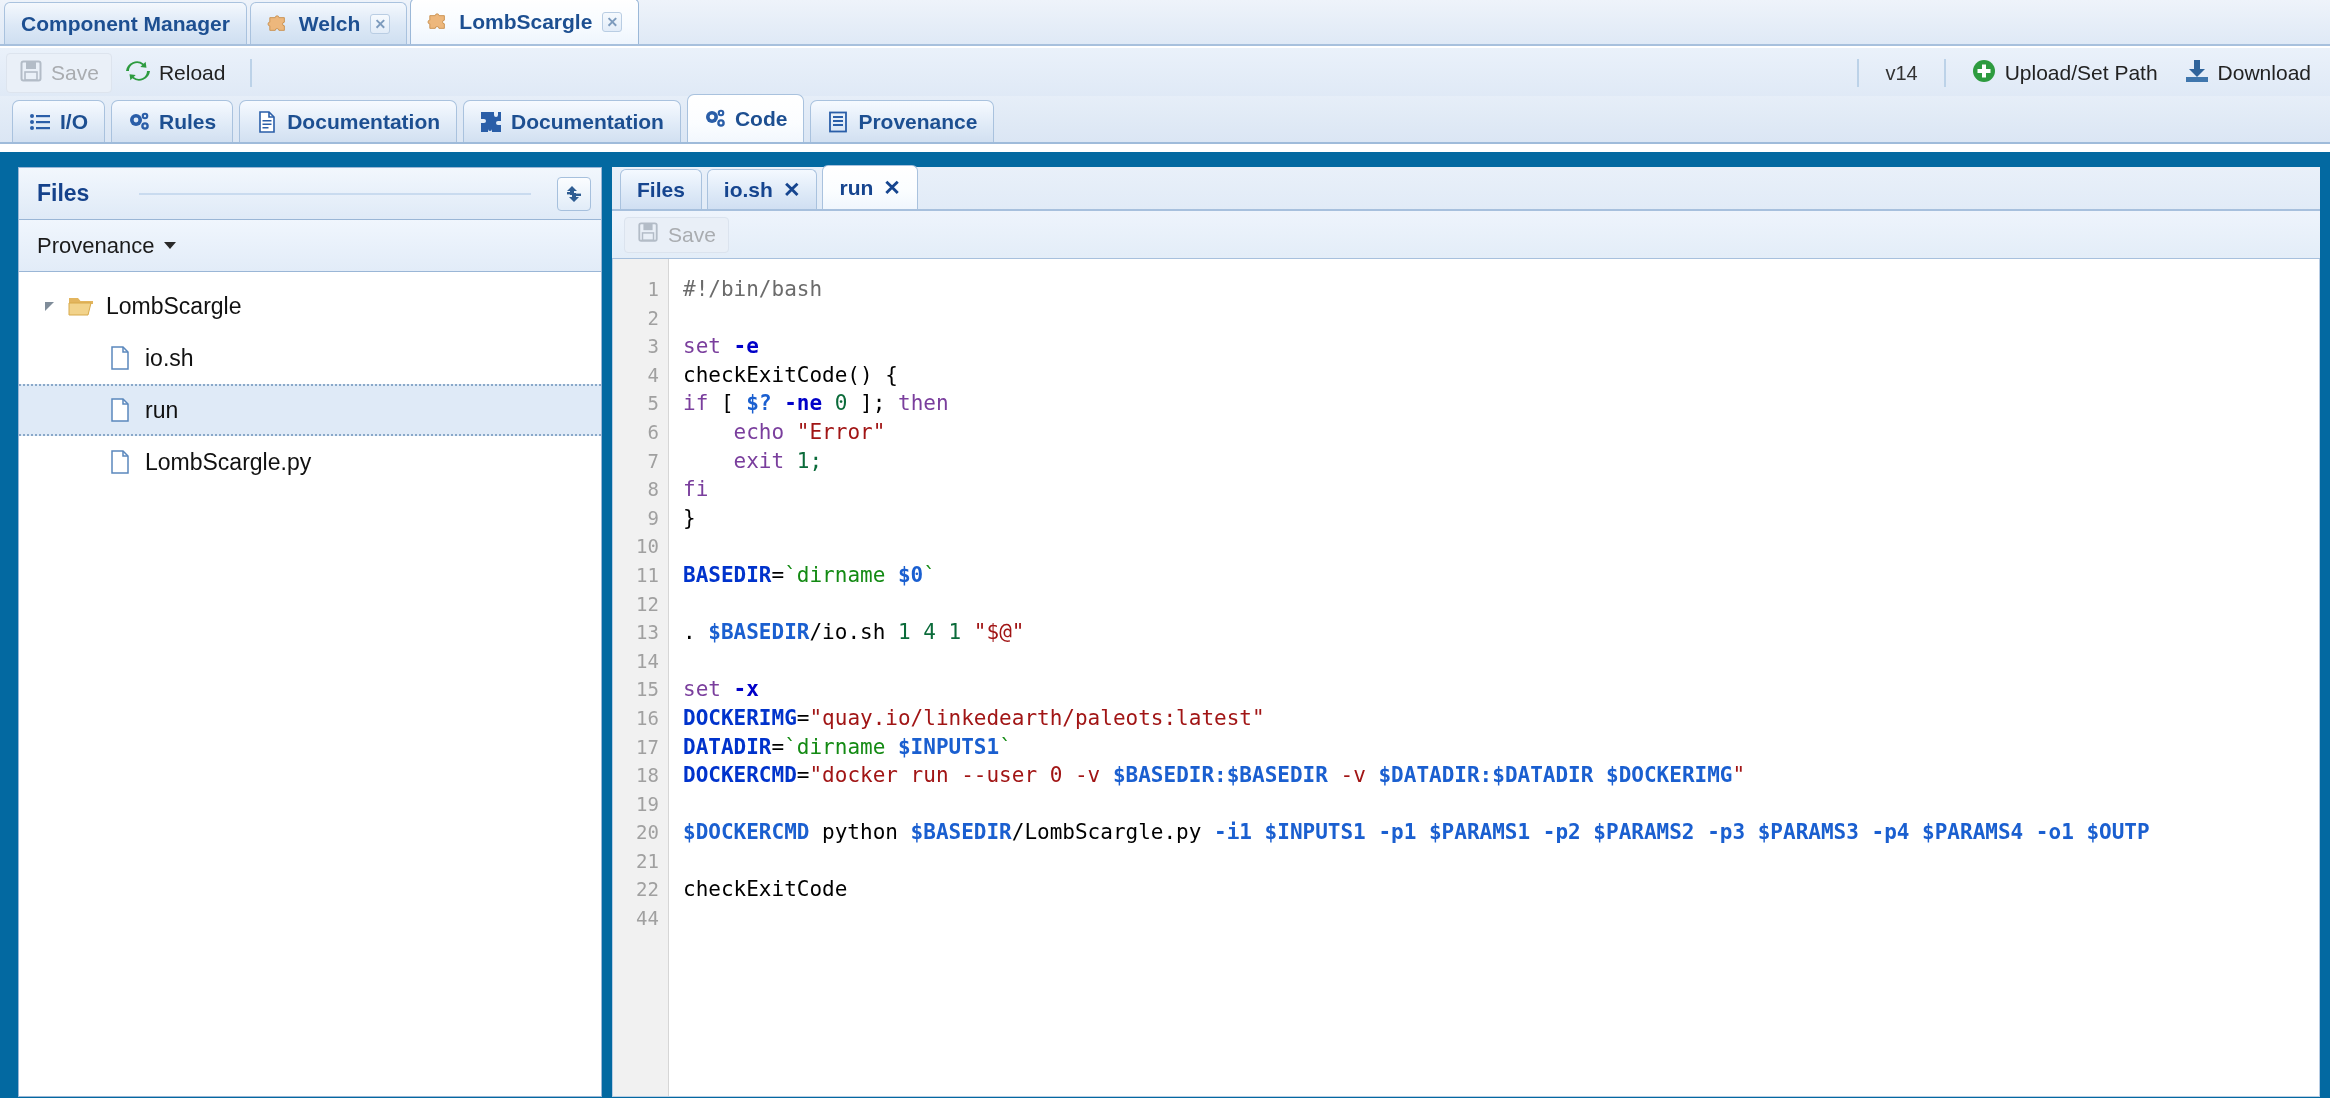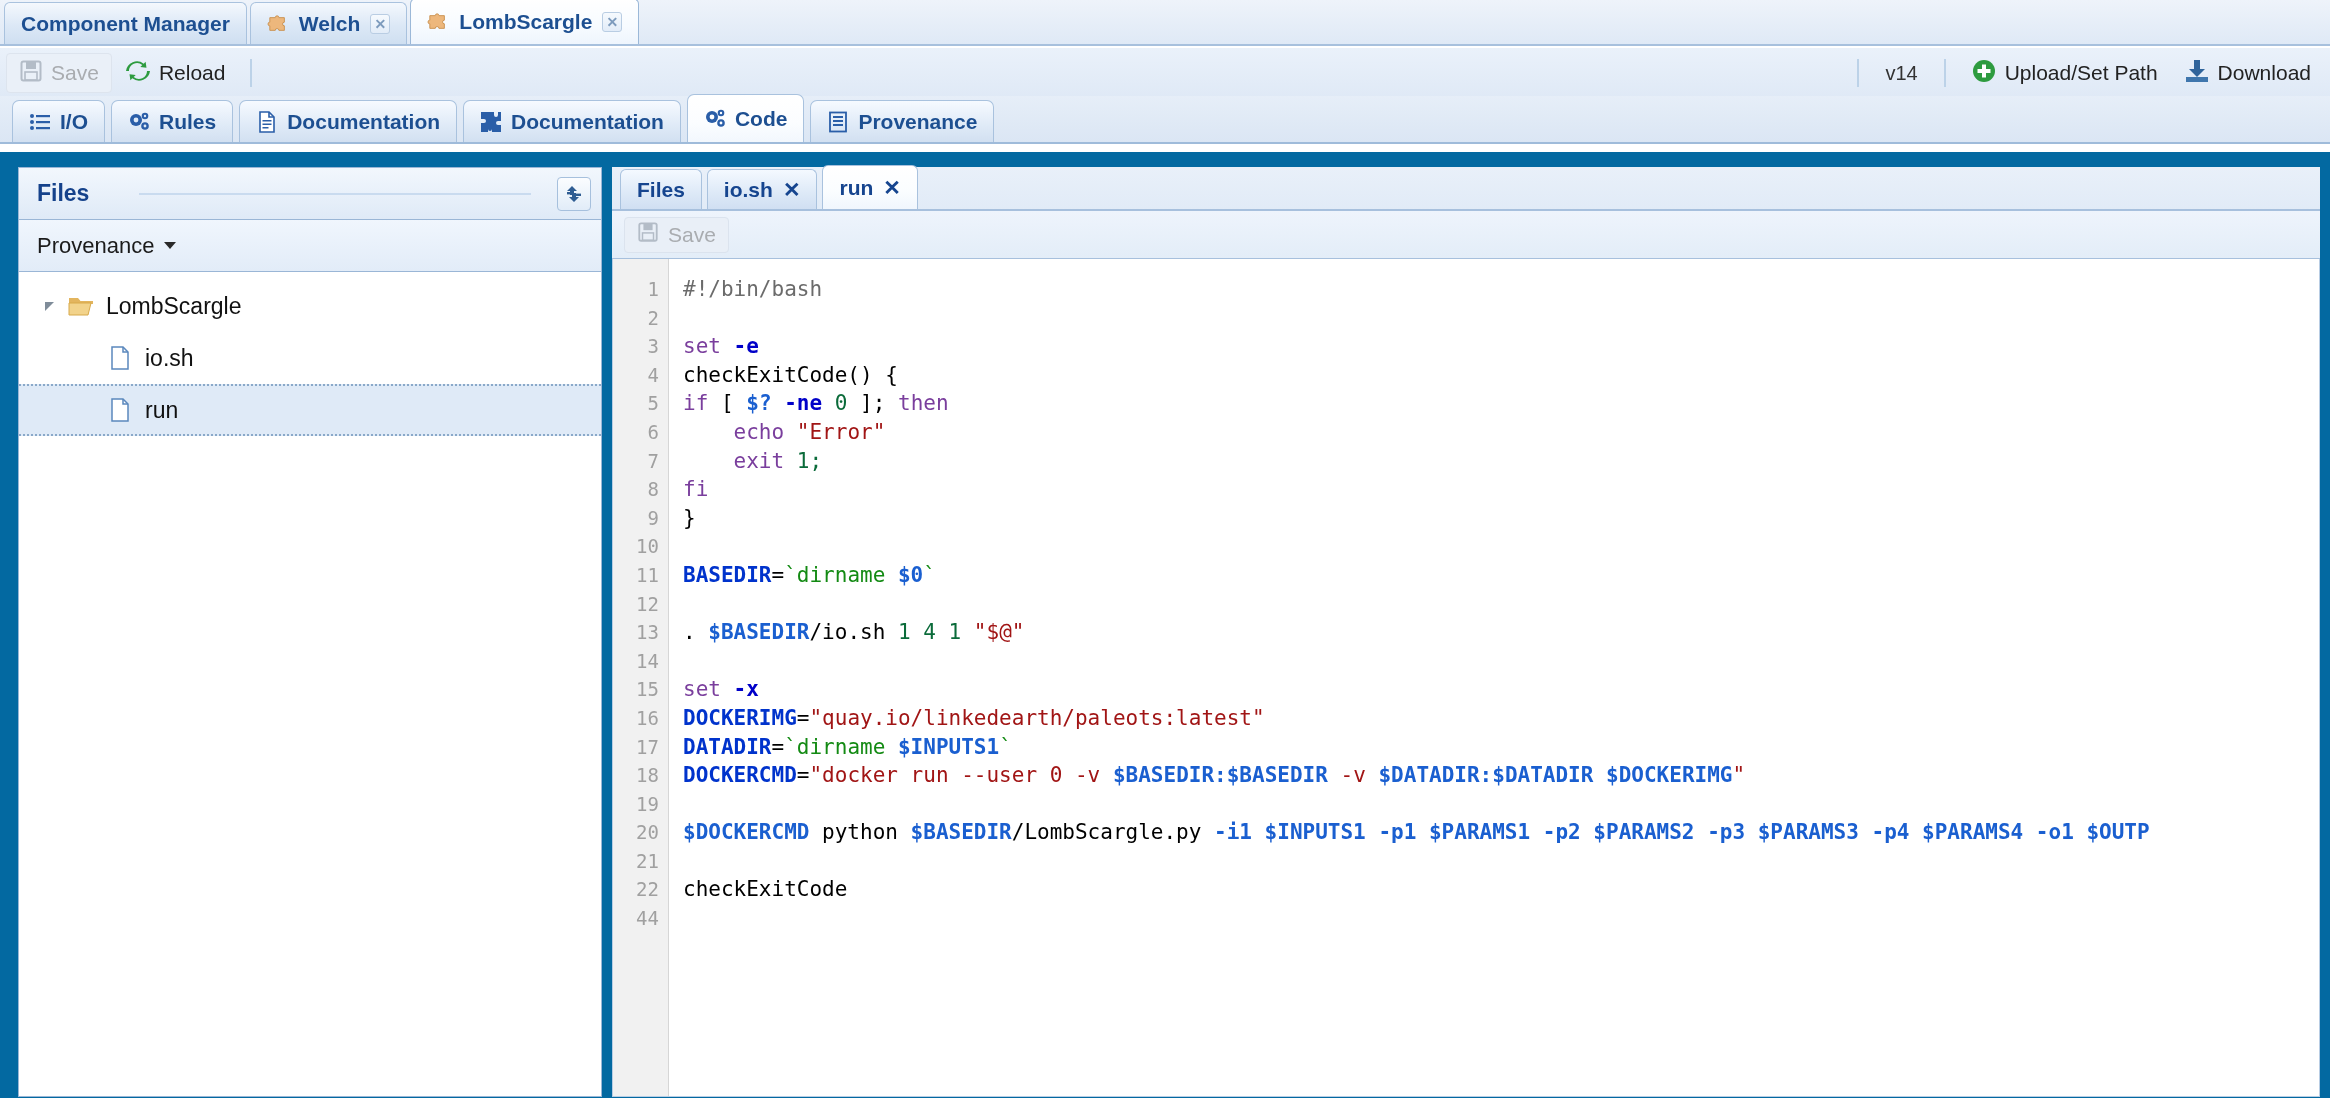--- a/index.html
+++ b/index.html
@@ -502,20 +502,29 @@
       <div class="tree-row indent selected">
         <span>
           <svg class="file-ico" viewBox="0 0 26 24">
             <path d="M5 1h11l5 5v17H5z" fill="#ffffff" stroke="#5b88bd" stroke-width="1.5"></path>
             <path d="M16 1v5h5" fill="none" stroke="#5b88bd" stroke-width="1.5"></path>
           </svg>
         </span>
         <span>run</span>
       </div>
 
+      <div class="tree-row indent">
+        <span>
+          <svg class="file-ico" viewBox="0 0 26 24">
+            <path d="M5 1h11l5 5v17H5z" fill="#ffffff" stroke="#5b88bd" stroke-width="1.5"></path>
+            <path d="M16 1v5h5" fill="none" stroke="#5b88bd" stroke-width="1.5"></path>
+          </svg>
+        </span>
+        <span>LombScargle.py</span>
+      </div>
 
     </div>
   </div>
 
   <div class="editor-panel">
 
     <div class="ed-tabstrip">
       <div class="ed-tab">
         <span>Files</span>
       </div>

